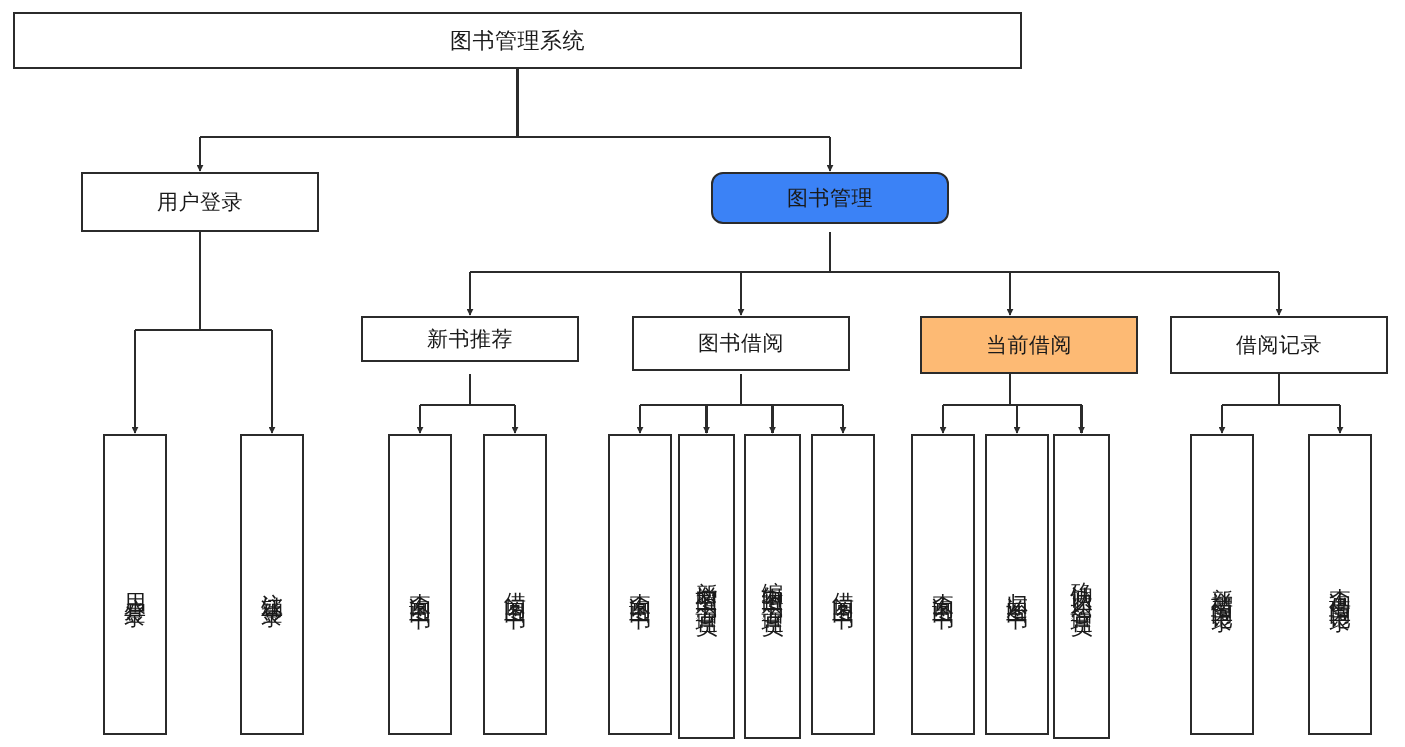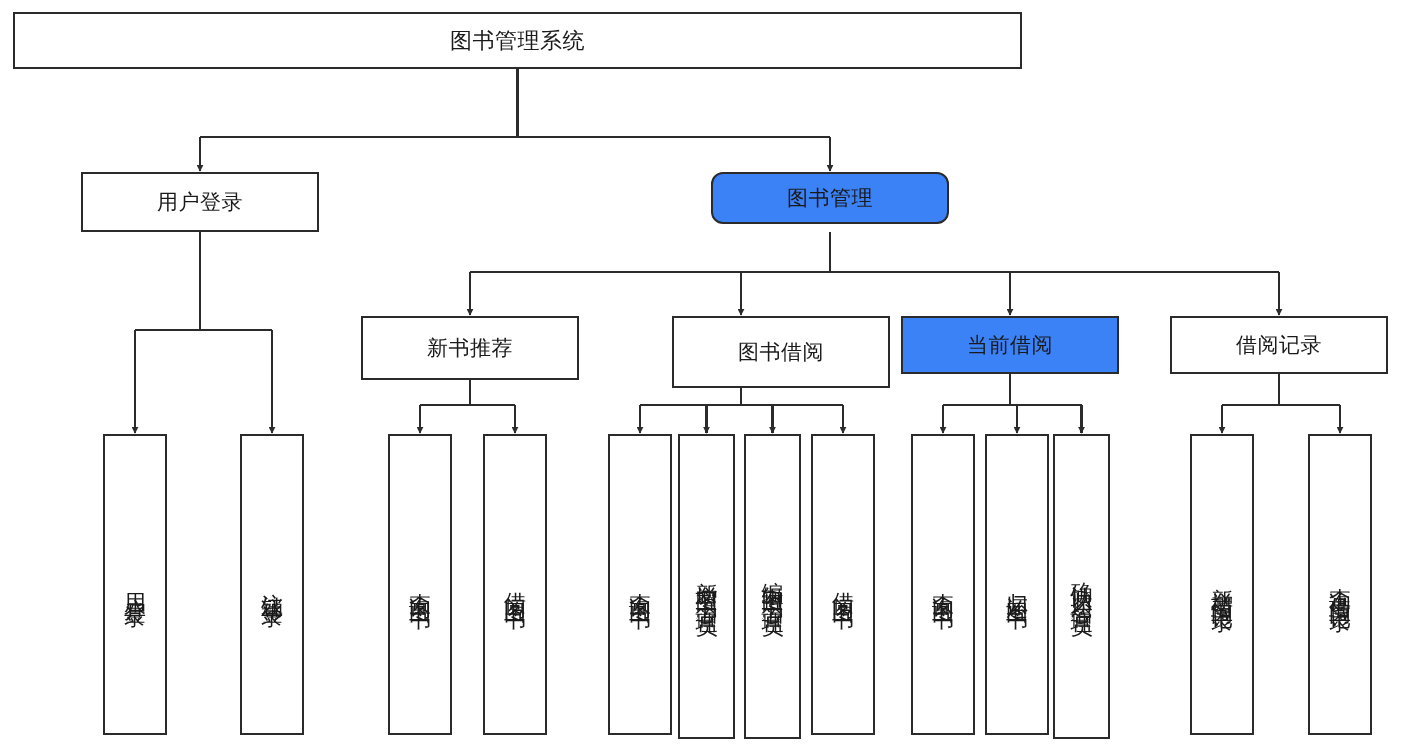--- a/index.html
+++ b/index.html
@@ -119,27 +119,27 @@
   <div id="nodes">
       <div class="node h root" style="left: 13px; top: 12px; width: 1009px; height: 57px; border-color: rgb(43, 43, 43); background: rgb(255, 255, 255);">
         <span class="label" style="color: rgb(26, 26, 26);">图书管理系统</span>
       </div>
       <div class="node h" style="left: 81px; top: 172px; width: 238px; height: 60px; border-color: rgb(43, 43, 43); background: rgb(255, 255, 255);">
         <span class="label" style="color: rgb(26, 26, 26);">用户登录</span>
       </div>
       <div class="node h" style="left: 711px; top: 172px; width: 238px; height: 52px; border-color: rgb(43, 43, 43); background: #3b82f6; border-radius: 12px;">
         <span class="label" style="color: rgb(26, 26, 26);">图书管理</span>
       </div>
-      <div class="node h" style="left: 361px; top: 316px; width: 218px; height: 64px; border-color: rgb(43, 43, 43); background: rgb(255, 255, 255);">
+      <div class="node h" style="left: 361px; top: 316px; width: 218px; height: 46px; border-color: rgb(43, 43, 43); background: rgb(255, 255, 255);">
         <span class="label" style="color: rgb(26, 26, 26);">新书推荐</span>
       </div>
-      <div class="node h" style="left: 632px; top: 316px; width: 218px; height: 72px; border-color: rgb(43, 43, 43); background: rgb(255, 255, 255); margin-left: 40px;">
+      <div class="node h" style="left: 632px; top: 316px; width: 218px; height: 55px; border-color: rgb(43, 43, 43); background: rgb(255, 255, 255);">
         <span class="label" style="color: rgb(26, 26, 26);">图书借阅</span>
       </div>
-      <div class="node h" style="left: 901px; top: 316px; width: 218px; height: 58px; border-color: rgb(43, 43, 43); background: #3b82f6;">
+      <div class="node h" style="left: 920px; top: 316px; width: 218px; height: 58px; border-color: rgb(43, 43, 43); background: #fdba74;">
         <span class="label" style="color: rgb(26, 26, 26);">当前借阅</span>
       </div>
       <div class="node h" style="left: 1170px; top: 316px; width: 218px; height: 58px; border-color: rgb(43, 43, 43); background: rgb(255, 255, 255);">
         <span class="label" style="color: rgb(26, 26, 26);">借阅记录</span>
       </div>
       <div class="node v" style="left: 103px; top: 434px; width: 64px; height: 301px; border-color: rgb(43, 43, 43); background: rgb(255, 255, 255);">
         <span class="label" style="color: rgb(26, 26, 26);">用户登录</span>
       </div>
       <div class="node v" style="left: 240px; top: 434px; width: 64px; height: 301px; border-color: rgb(43, 43, 43); background: rgb(255, 255, 255);">
         <span class="label" style="color: rgb(26, 26, 26);">注销登录</span>

